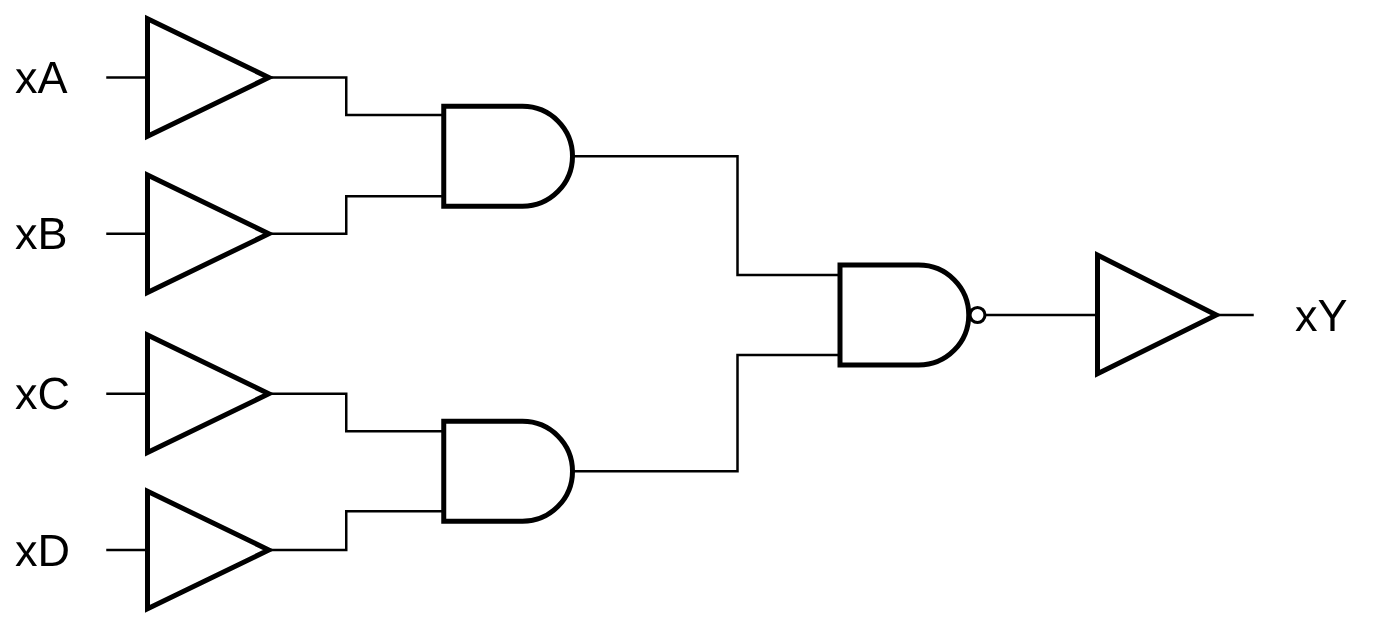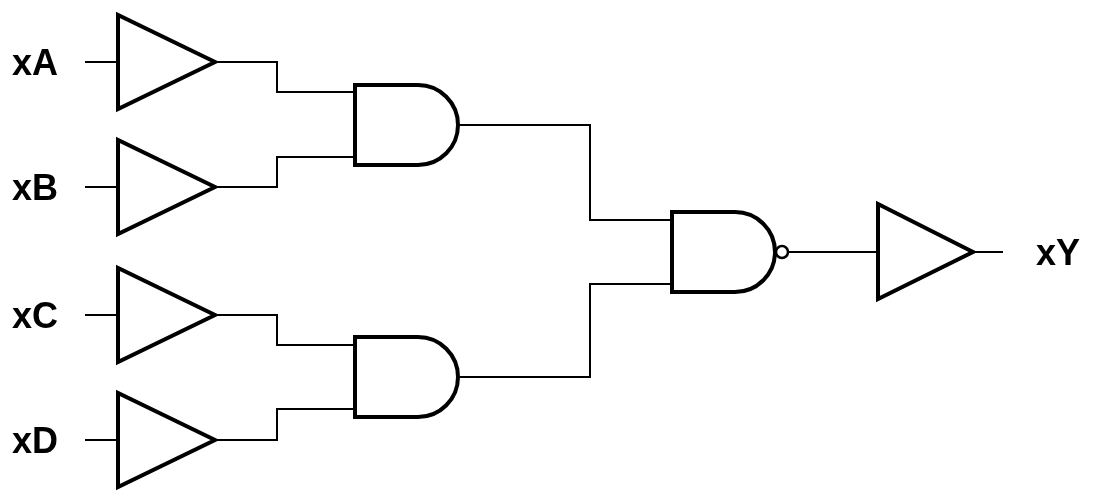--- a/index.html
+++ b/index.html
@@ -6,21 +6,20 @@
     margin: 0;
     padding: 0;
     background: #ffffff;
   }
   .diagram-wrap {
     position: relative;
     width: 1100px;
     height: 502px;
     background: var(--bg, #ffffff);
     overflow: hidden;
-    font-weight: bold;
   }
   svg { display: block; }
   .wire {
     fill: none;
     stroke: var(--line, #000000);
     stroke-width: 2;
   }
   .gate {
     fill: var(--bg, #ffffff);
     stroke: var(--line, #000000);

